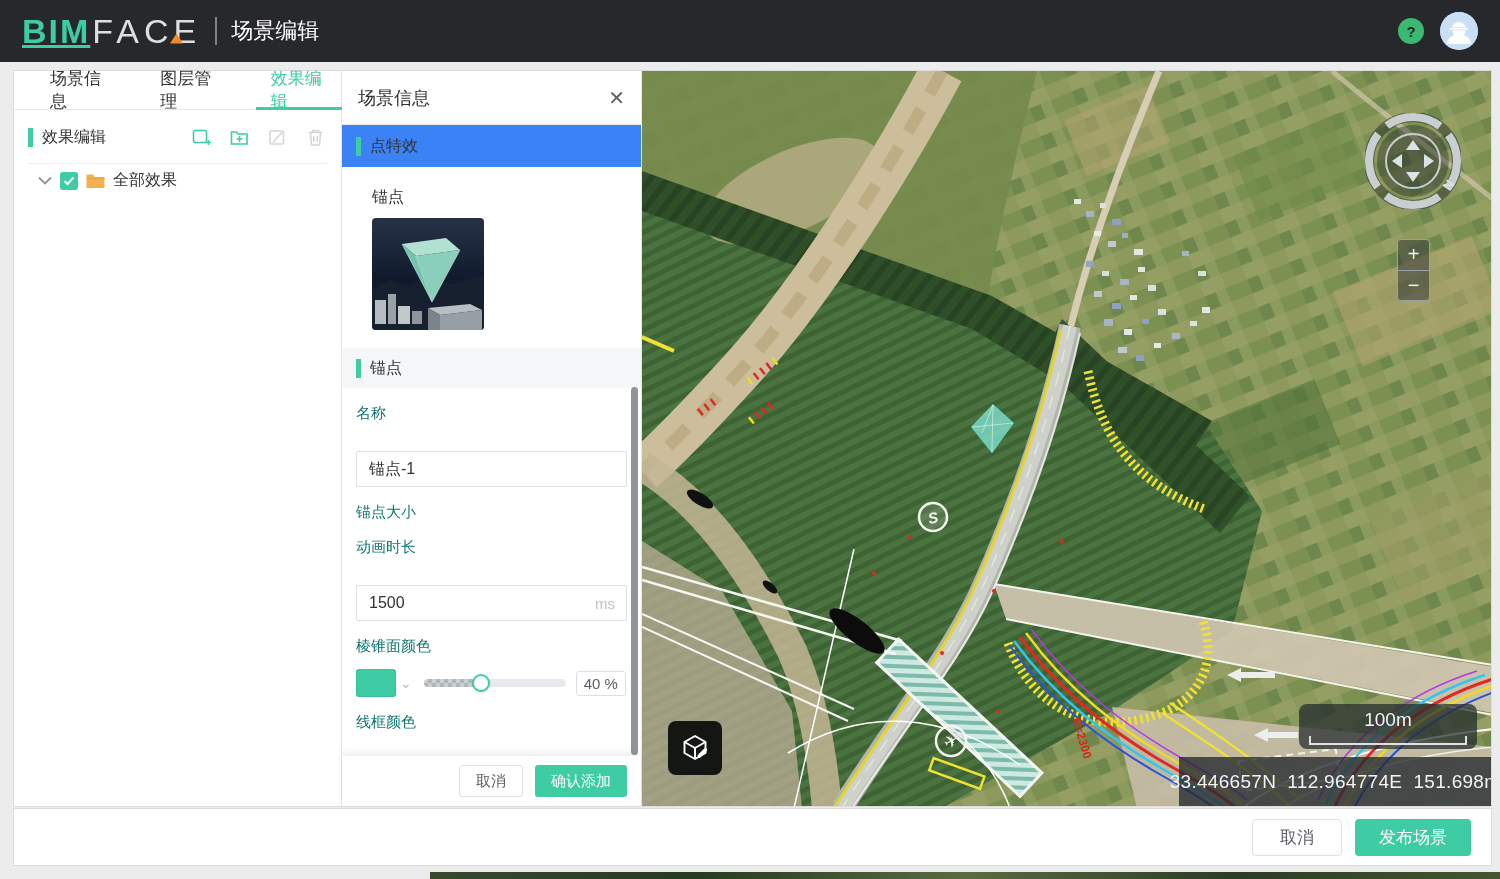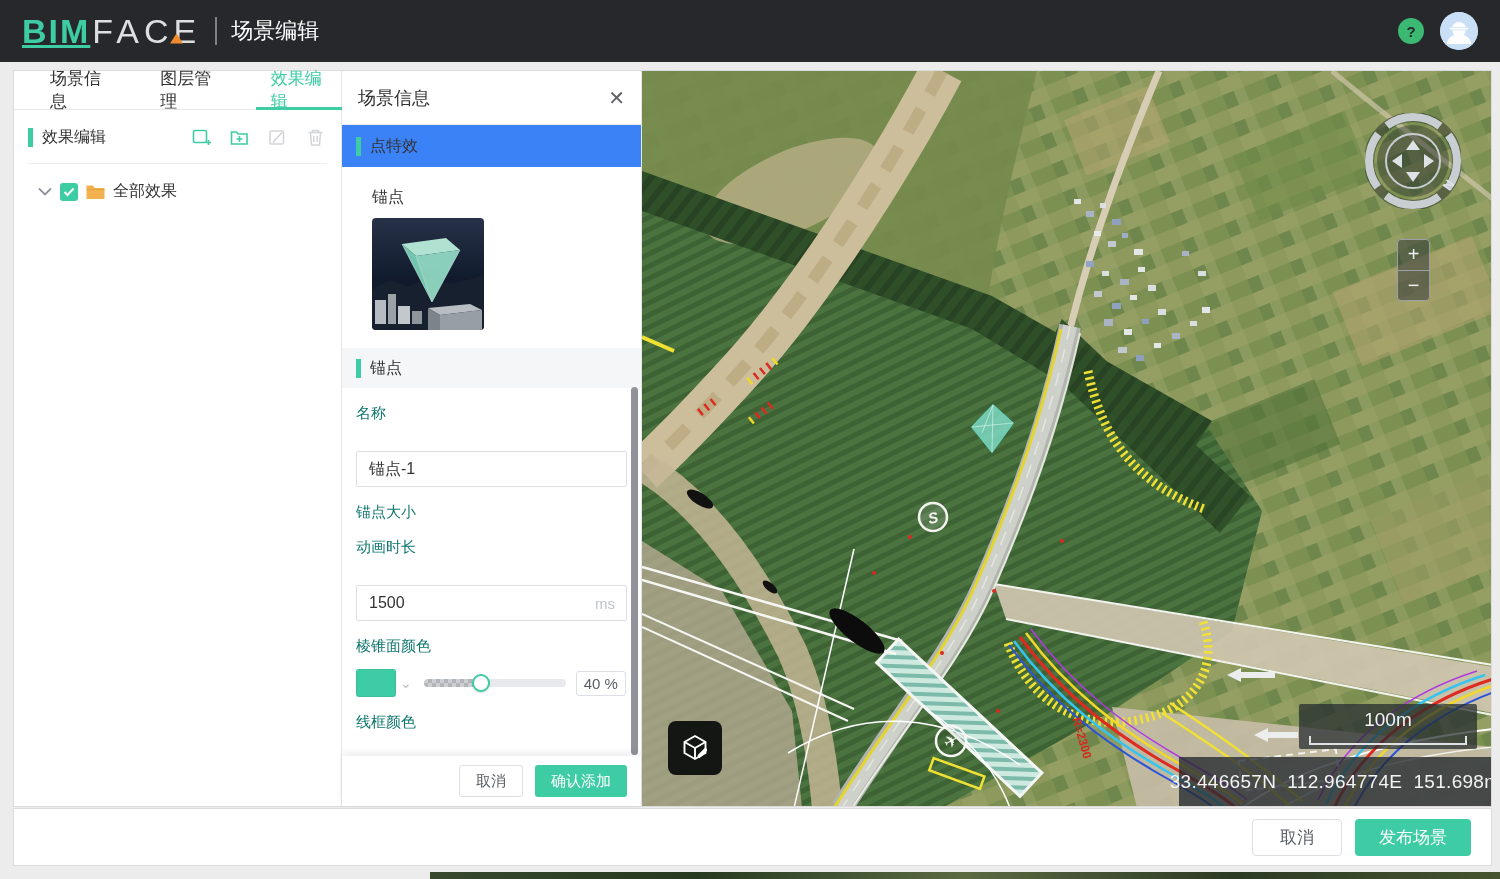--- a/index.html
+++ b/index.html
@@ -35,21 +35,21 @@
   .tabs { display:flex; height:39px; align-items:center; padding-left:32px; gap:36px; border-bottom:1px solid #e9e9e9; }
   .tab { position:relative; height:100%; display:flex; align-items:center; font-size:17px; color:#333; cursor:pointer; padding:0 4px; }
   .tab.active { color:#3dcca4; }
   .tab.active::after { content:""; position:absolute; left:-11px; right:-11px; bottom:-1px; height:3px; background:#3dcca4; }
   .sec-head { display:flex; align-items:center; margin:17px 16px 0 14px; }
   .teal-bar { width:5px; height:19px; background:#3dcca4; margin-right:9px; flex:none; }
   .sec-title { font-size:16px; color:#333; }
   .tool-icons { margin-left:auto; display:flex; gap:19px; align-items:center; }
   .tool-icons svg { display:block; cursor:pointer; }
   .lp-divider { height:1px; background:#ededed; margin:15px 14px 0; }
-  .tree-row { display:flex; align-items:center; gap:8px; margin:17px 0 0 24px; }
+  .tree-row { display:flex; align-items:center; gap:8px; margin:6px 0 0 24px; }
   .tree-label { font-size:16px; color:#333; }
   .checkbox { width:18px; height:18px; background:#3dcca4; border-radius:3px; display:flex; align-items:center; justify-content:center; cursor:pointer; }
 
   
   .mid-head { height:54px; display:flex; align-items:center; padding:0 16px; border-bottom:1px solid #ebebeb; }
   .mid-title { font-size:18px; color:#333; }
   .close-btn { margin-left:auto; font-size:20px; color:#606266; cursor:pointer; line-height:1; }
   .cat-row { height:42px; background:#3b82f6; display:flex; align-items:center; padding:0 14px; }
   .cat-title { font-size:16px; color:#333; }
   .thumb-label { margin:20px 0 10px 30px; font-size:16px; color:#333; }
@@ -85,21 +85,21 @@
 
   
   .compass { position:absolute; left:723px; top:42px; width:96px; height:96px; cursor:pointer; }
   .zoom-ctl { position:absolute; left:755px; top:168px; width:33px; height:62px; background:rgba(40,46,52,.5);
               border:1px solid #9aa0a6; border-radius:4px; display:flex; flex-direction:column; }
   .zoom-btn { flex:1; display:flex; align-items:center; justify-content:center; color:#eef0f2; font-size:20px; cursor:pointer; }
   .zoom-btn + .zoom-btn { border-top:1px solid #9aa0a6; }
   .cube-btn { position:absolute; left:26px; top:650px; width:54px; height:54px; background:rgba(10,12,12,.93);
               border-radius:8px; display:flex; align-items:center; justify-content:center; cursor:pointer; }
   .scale-box { position:absolute; left:657px; top:633px; width:178px; height:45px; background:rgba(35,41,46,.72);
-               border-radius:2px; }
+               border-radius:8px; }
   .scale-text { position:absolute; top:5px; left:0; right:0; text-align:center; color:#f2f3f4; font-size:19px; }
   .scale-bracket { position:absolute; left:10px; bottom:3px; }
   .coords-bar { position:absolute; left:537px; top:686px; width:312px; height:49px; background:rgba(35,41,46,.78);
                 display:flex; align-items:center; justify-content:center; color:#f2f3f4; font-size:19px; letter-spacing:.3px;
                 white-space:pre; }
 
   
   .bottom-bar { position:absolute; left:13px; top:808px; width:1479px; height:58px; background:#fff;
                 border:1px solid #dcdcdc; display:flex; align-items:center; justify-content:flex-end; gap:13px; padding:0 20px; }
   .bb-btn { height:37px; border-radius:4px; font-size:17px; display:flex; align-items:center; justify-content:center; cursor:pointer; }

